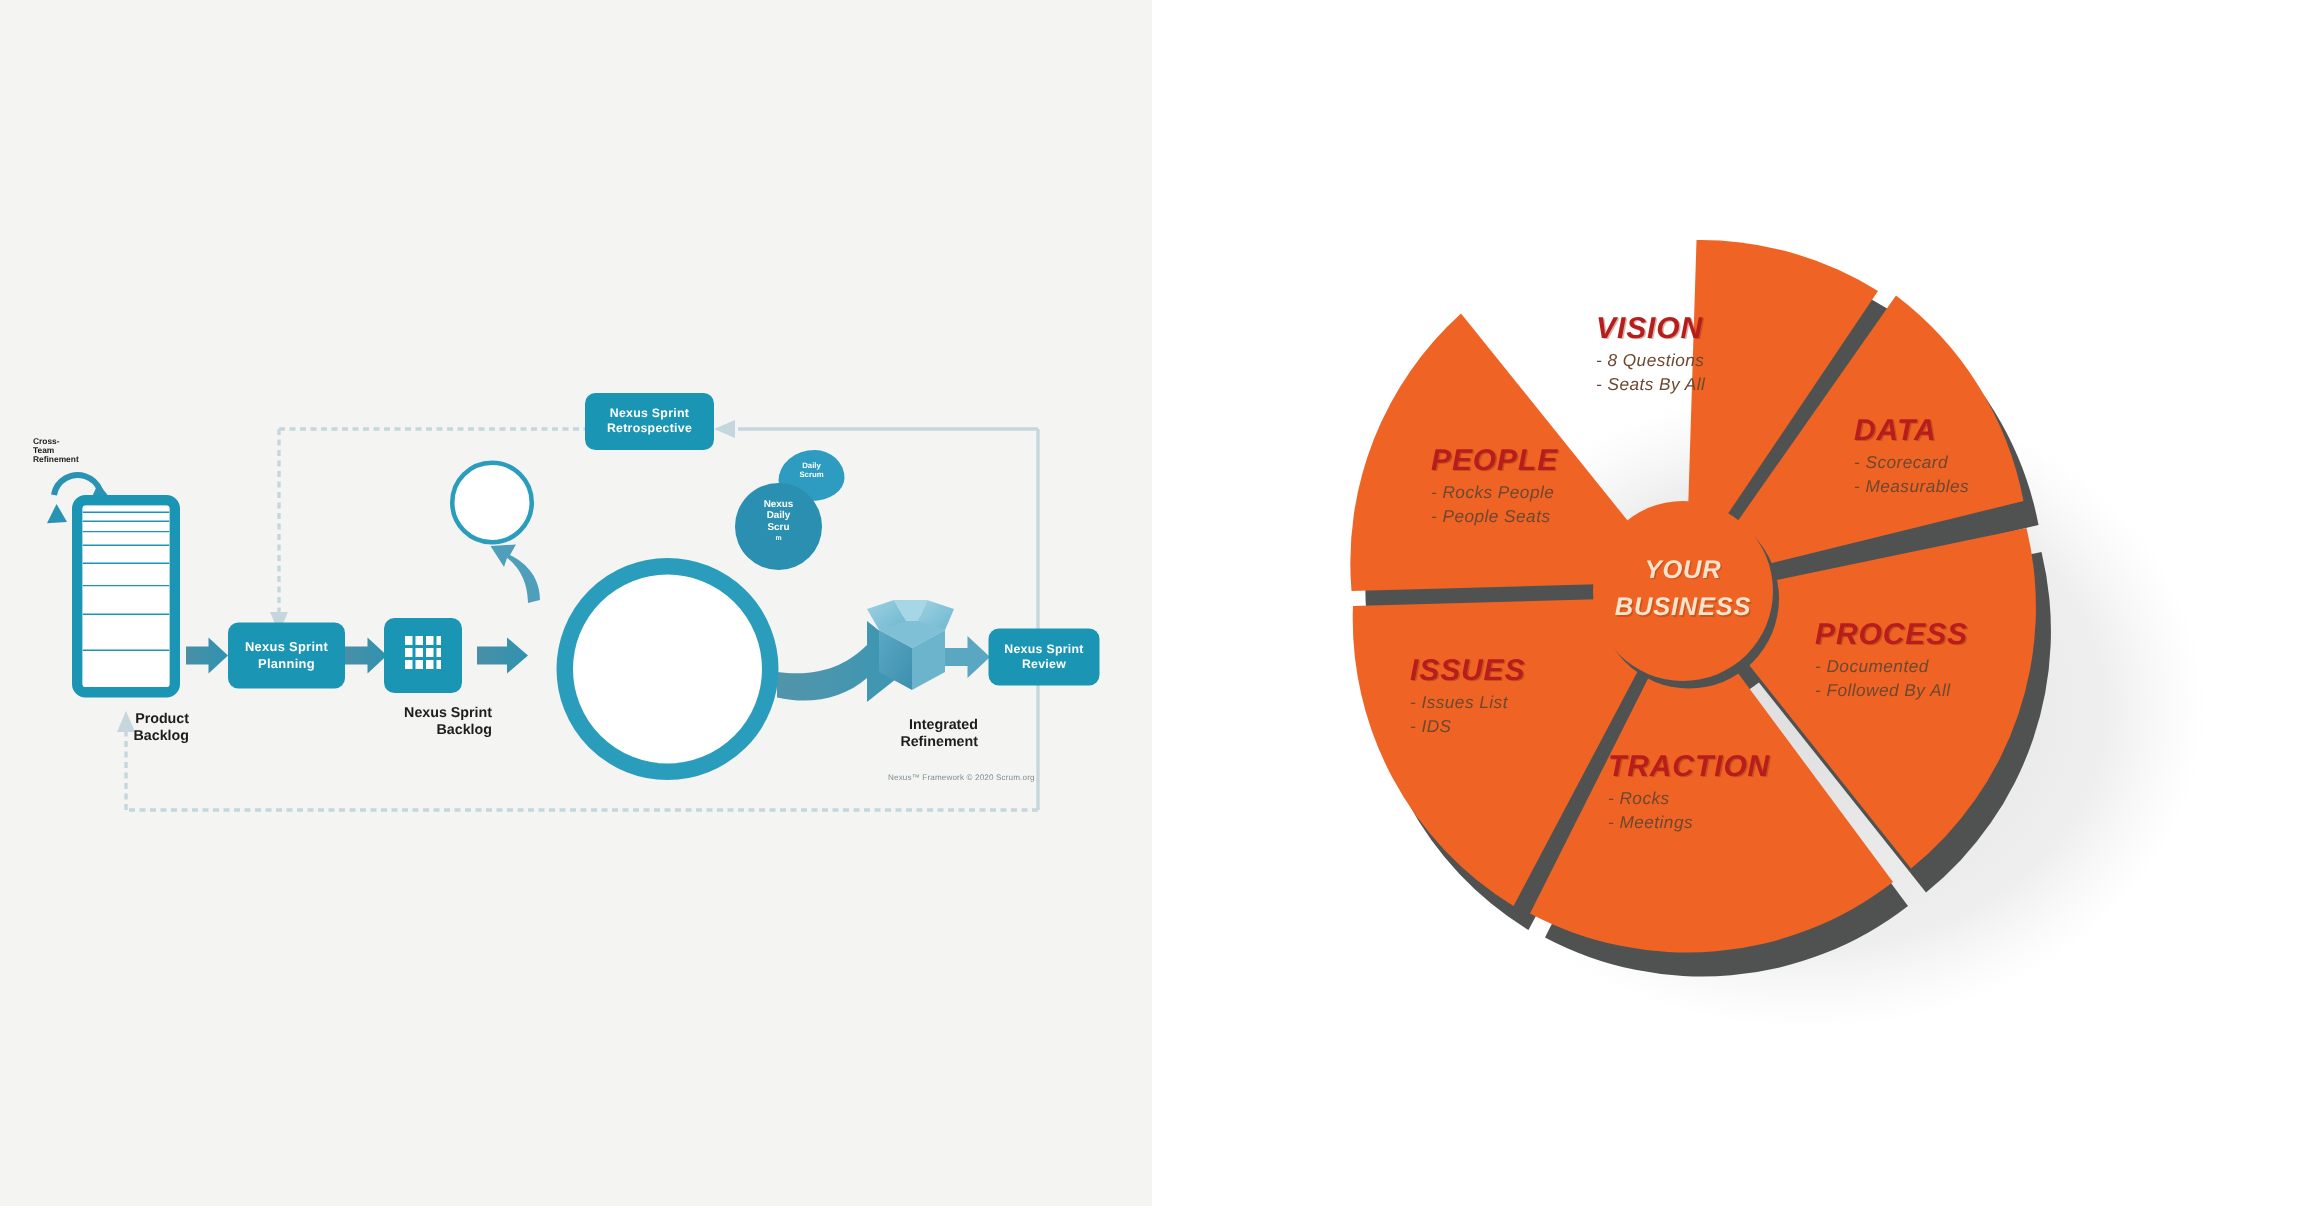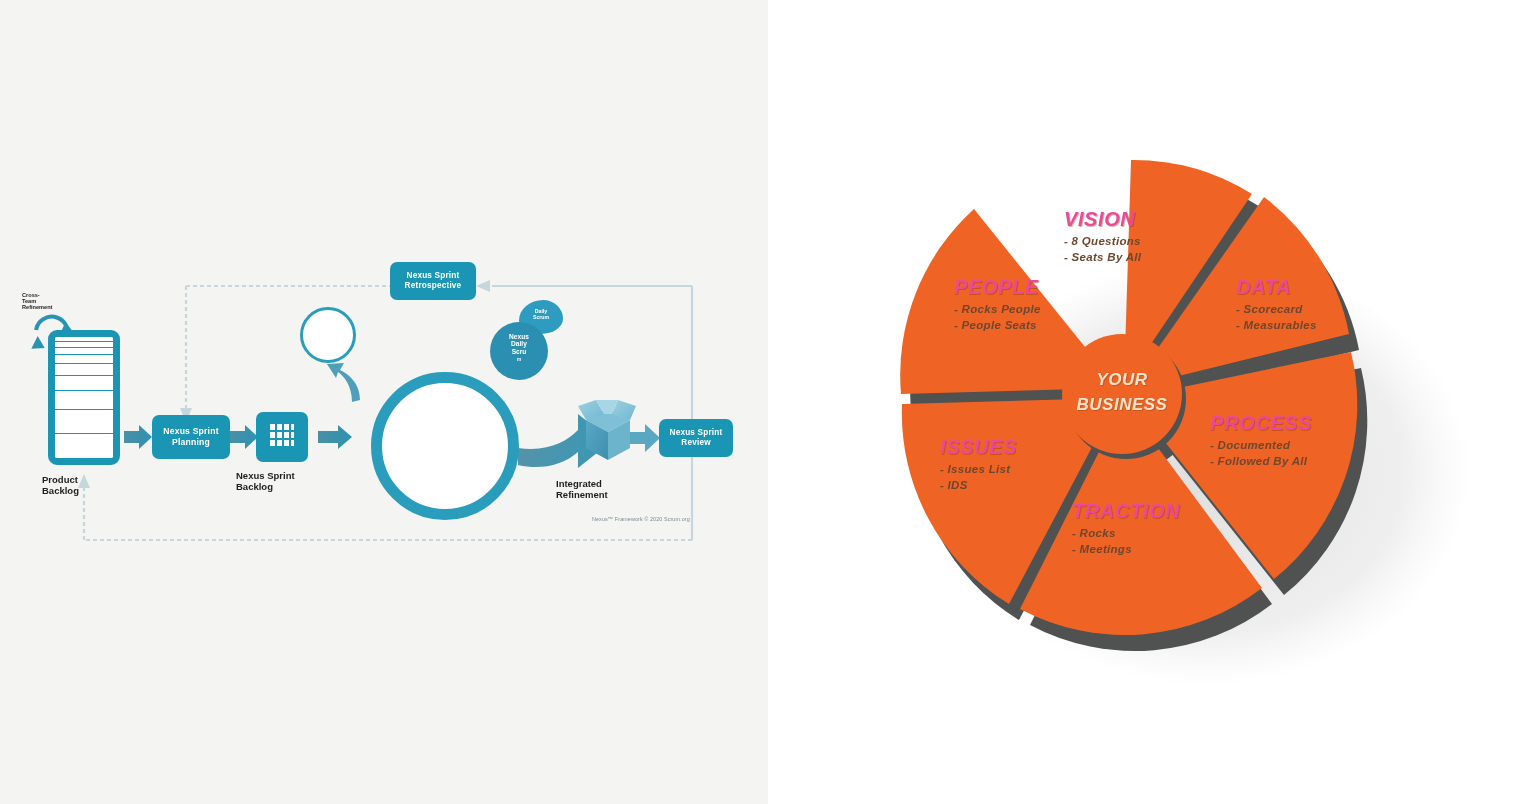--- a/index.html
+++ b/index.html
@@ -37,21 +37,21 @@
     align-items: center;
     justify-content: center;
     text-align: center;
     line-height: 1.25;
     letter-spacing: .2px;
   }
   .nx-caption {
     position: absolute;
     color: #1d1d1b;
     font-weight: bold;
-    text-align: left;
+    text-align: right;
     line-height: 1.2;
     font-size: 9.5px;
   }
   .nx-tiny {
     position: absolute;
     color: #1d1d1b;
     font-weight: bold;
     text-align: left;
     line-height: 1.1;
     font-size: 5.6px;
@@ -143,27 +143,27 @@
   .eos-label {
     position: absolute;
     pointer-events: none;
   }
   .eos-title {
     font-family: "Liberation Sans", sans-serif;
     font-weight: bold;
     font-style: italic;
     font-size: 20px;
     letter-spacing: 0.6px;
-    color: #ec4899;
+    color: #b91c1c;
     text-shadow: 1px 1px 0 rgba(120,50,10,.35);
     white-space: nowrap;
   }
   .eos-bullet {
     font-family: "Liberation Sans", sans-serif;
-    font-weight: bold;
+    font-weight: normal;
     font-style: italic;
     font-size: 11.5px;
     letter-spacing: 0.3px;
     color: #6d4730;
     white-space: nowrap;
     margin-top: 4px;
   }
   .eos-center-text {
     position: absolute;
     width: 100%;
@@ -538,21 +538,21 @@
       <div class="eos-bullet">- Rocks</div>
       <div class="eos-bullet">- Meetings</div>
     </div>
 
     <div class="eos-label" style="left:172px;top:436px;">
       <div class="eos-title">ISSUES</div>
       <div class="eos-bullet">- Issues List</div>
       <div class="eos-bullet">- IDS</div>
     </div>
 
-    <div class="eos-label" style="left:186px;top:276px;">
+    <div class="eos-label" style="left:186px;top:296px;">
       <div class="eos-title">PEOPLE</div>
       <div class="eos-bullet">- Rocks People</div>
       <div class="eos-bullet">- People Seats</div>
     </div>
 
     <div class="eos-center-text" style="left:258px;top:368px;width:192px;">
       <div>YOUR</div>
       <div>BUSINESS</div>
     </div>
   </div>

